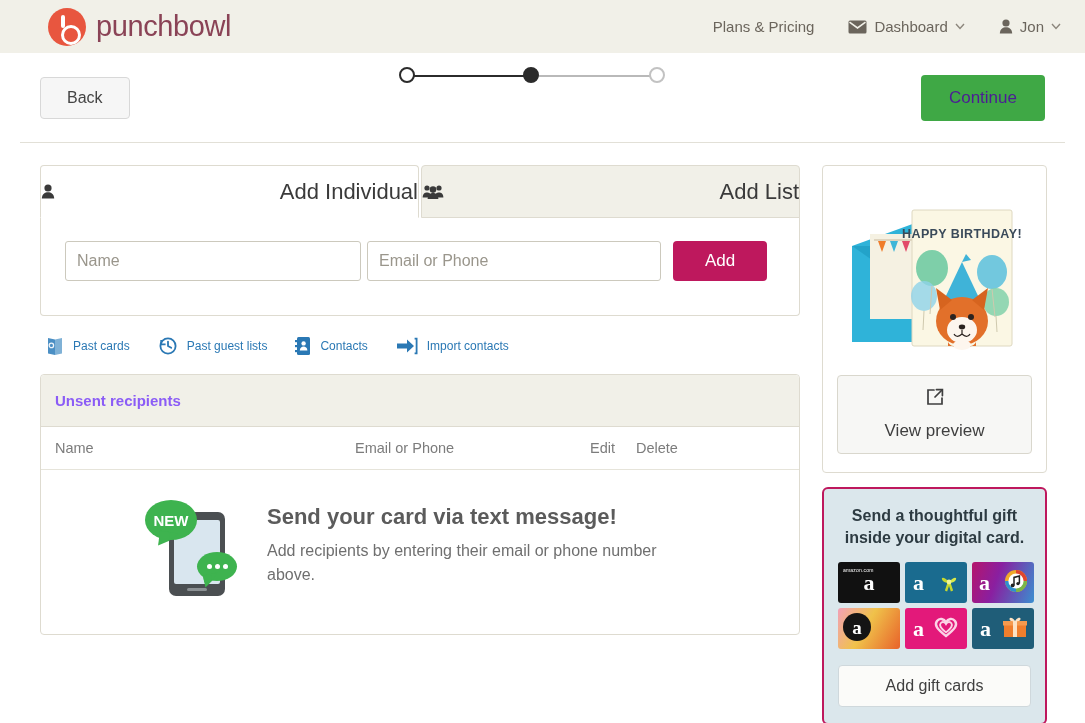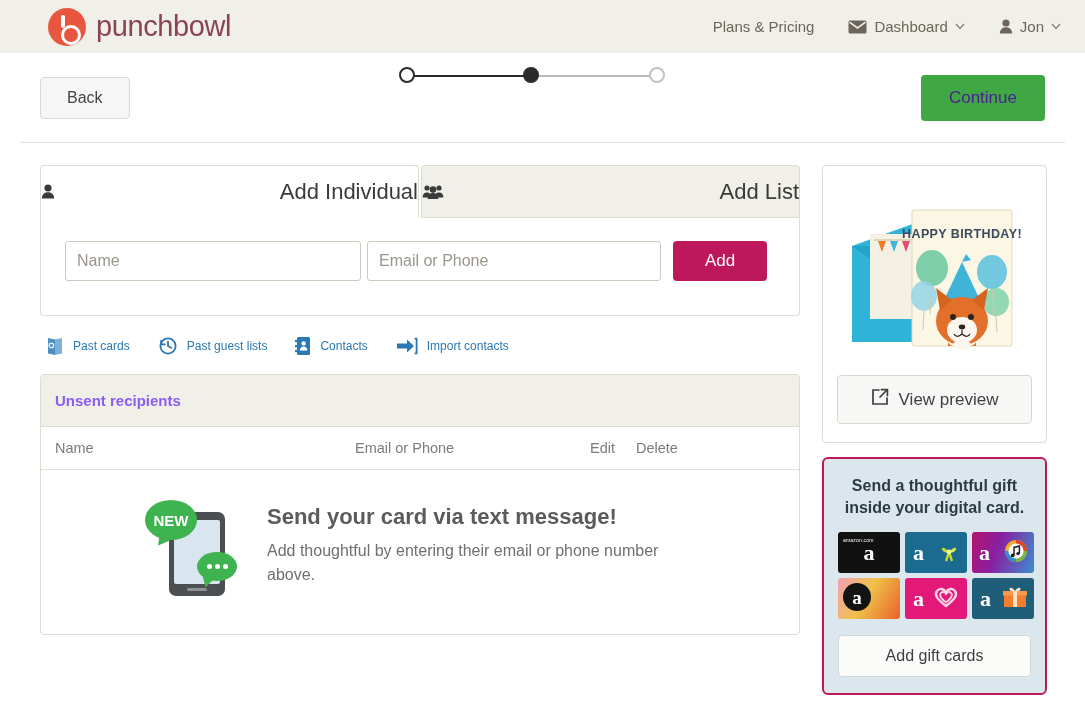--- a/index.html
+++ b/index.html
@@ -253,21 +253,21 @@
   .btn-preview {
     margin-top: 16px;
     width: 100%;
     background: #f7f7f5;
     border: 1px solid #d9d7cd;
     border-radius: 4px;
     padding: 12px 0;
     font-size: 17px;
     color: #3f3f3f;
     cursor: pointer;
-    display: flex; align-items: center; justify-content: center; gap: 10px;
+    display: flex; align-items: center; justify-content: center; gap: 10px; flex-direction: column;
   }
 
   
   .gift-card {
     margin-top: 14px;
     background: #dbe7ec;
     border: 2px solid #be185d;
     border-radius: 6px;
     padding: 16px 14px;
     text-align: center;
@@ -530,21 +530,21 @@
           </div>
           <div class="chat-bubble">
             <i></i>
               <i></i>
               <i></i>
           </div>
           <div class="new-badge">NEW</div>
         </div>
         <div>
           <div class="promo-text-h">Send your card via text message!</div>
-          <div class="promo-text-p">Add thoughtful by entering their email or phone number above.</div>
+          <div class="promo-text-p">Add recipients by entering their email or phone number above.</div>
         </div>
       </div>
     </div>
 
   </div>
 
   <div class="col-side">
 
     <div class="side-card">
       <div class="card-art-wrap">

